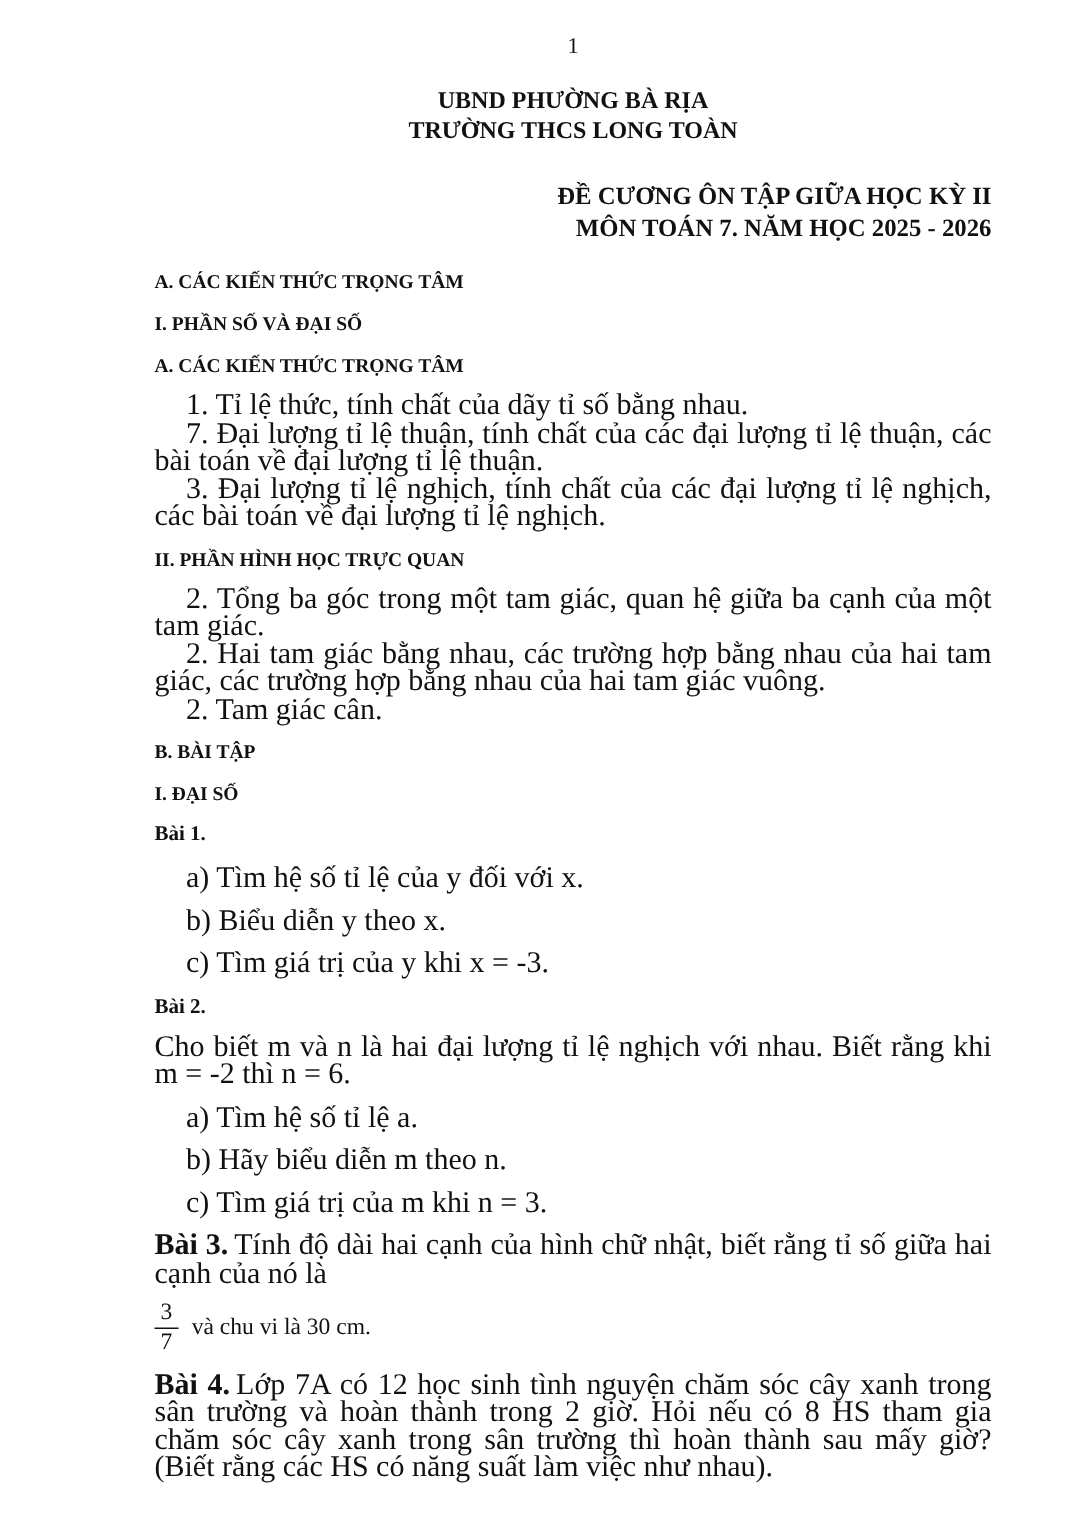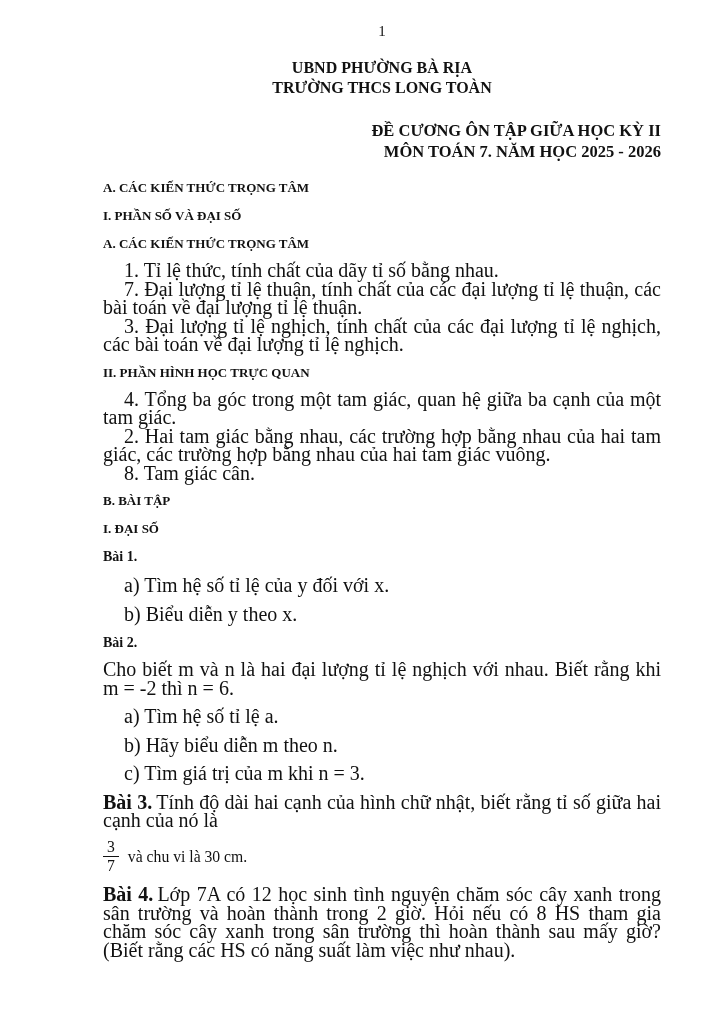--- a/index.html
+++ b/index.html
@@ -117,33 +117,34 @@
 
     <p class="heading">I. PHẦN SỐ VÀ ĐẠI SỐ</p>
     <p class="heading">A. CÁC KIẾN THỨC TRỌNG TÂM</p>
 
     <p class="para justify indent">1. Tỉ lệ thức, tính chất của dãy tỉ số bằng nhau.</p>
     <p class="para justify indent">7. Đại lượng tỉ lệ thuận, tính chất của các đại lượng tỉ lệ thuận, các bài toán về đại lượng tỉ lệ thuận.</p>
     <p class="para justify indent">3. Đại lượng tỉ lệ nghịch, tính chất của các đại lượng tỉ lệ nghịch, các bài toán về đại lượng tỉ lệ nghịch.</p>
 
     <p class="heading">II. PHẦN HÌNH HỌC TRỰC QUAN</p>
 
-    <p class="para justify indent">4. Tổng ba góc trong một tam giác, quan hệ giữa ba cạnh của một tam giác.</p>
+    <p class="para justify indent">2. Tổng ba góc trong một tam giác, quan hệ giữa ba cạnh của một tam giác.</p>
     <p class="para justify indent">2. Hai tam giác bằng nhau, các trường hợp bằng nhau của hai tam giác, các trường hợp bằng nhau của hai tam giác vuông.</p>
-    <p class="para justify indent">8. Tam giác cân.</p>
+    <p class="para justify indent">2. Tam giác cân.</p>
   </div>
 
   <div>
     <p class="heading">B. BÀI TẬP</p>
     <p class="heading">I. ĐẠI SỐ</p>
 
     <div>
       <p class="ex-label">Bài 1.</p>
       <p class="para sub-item">a) Tìm hệ số tỉ lệ của y đối với x.</p>
       <p class="para sub-item">b) Biểu diễn y theo x.</p>
+      <p class="para sub-item">c) Tìm giá trị của y khi x = -3.</p>
     </div>
 
     <div>
       <p class="ex-label">Bài 2.</p>
       <p class="para justify ex-intro">Cho biết m và n là hai đại lượng tỉ lệ nghịch với nhau. Biết rằng khi m = -2 thì n = 6.</p>
       <p class="para sub-item">a) Tìm hệ số tỉ lệ a.</p>
       <p class="para sub-item">b) Hãy biểu diễn m theo n.</p>
       <p class="para sub-item">c) Tìm giá trị của m khi n = 3.</p>
     </div>
 

